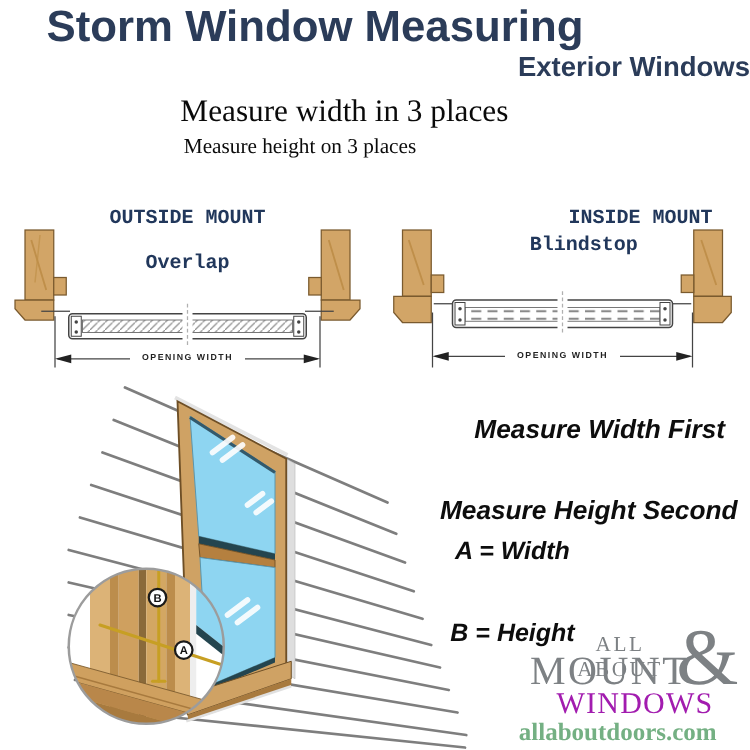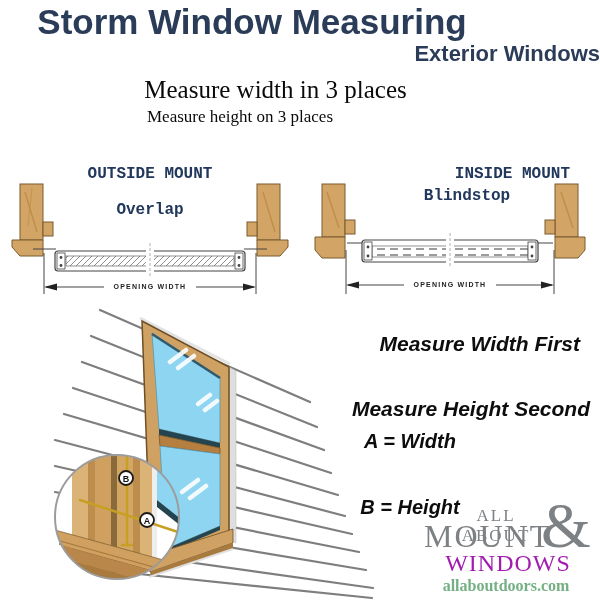--- a/index.html
+++ b/index.html
@@ -37,21 +37,21 @@
   
   .logo-allabout{left:440px;top:506px;width:112px;font-family:"Liberation Serif",serif;
     font-size:17px;letter-spacing:2px;color:#7d8184;text-align:center;}
   .logo-doors{left:424px;top:521px;width:126px;font-family:"Liberation Serif",serif;
     font-size:32px;letter-spacing:2px;color:#7d8184;text-align:right;line-height:30px;}
   .logo-amp{left:541px;top:494px;font-family:"Liberation Serif",serif;
     font-size:64px;color:#7d8184;line-height:64px;}
   .logo-windows{left:418px;top:549px;width:180px;font-family:"Liberation Serif",serif;
     font-size:24px;letter-spacing:1px;color:#a21caf;text-align:center;line-height:28px;}
   .logo-site{left:415px;top:574px;width:182px;font-family:"Liberation Serif",serif;
-    font-size:16px;font-weight:700;color:#74b083;text-align:center;line-height:24px;}
+    font-size:20px;font-weight:700;color:#74b083;line-height:24px;}
   svg{position:absolute;left:0;top:0;}
 </style>
 </head>
 <body>
 
 <svg width="600" height="600" viewBox="0 0 600 600">
   <defs>
     <pattern id="diagHatch" width="6" height="6" patternUnits="userSpaceOnUse">
       <line x1="0" y1="6" x2="6" y2="0" stroke="#909090" stroke-width="1"></line>
     </pattern>

